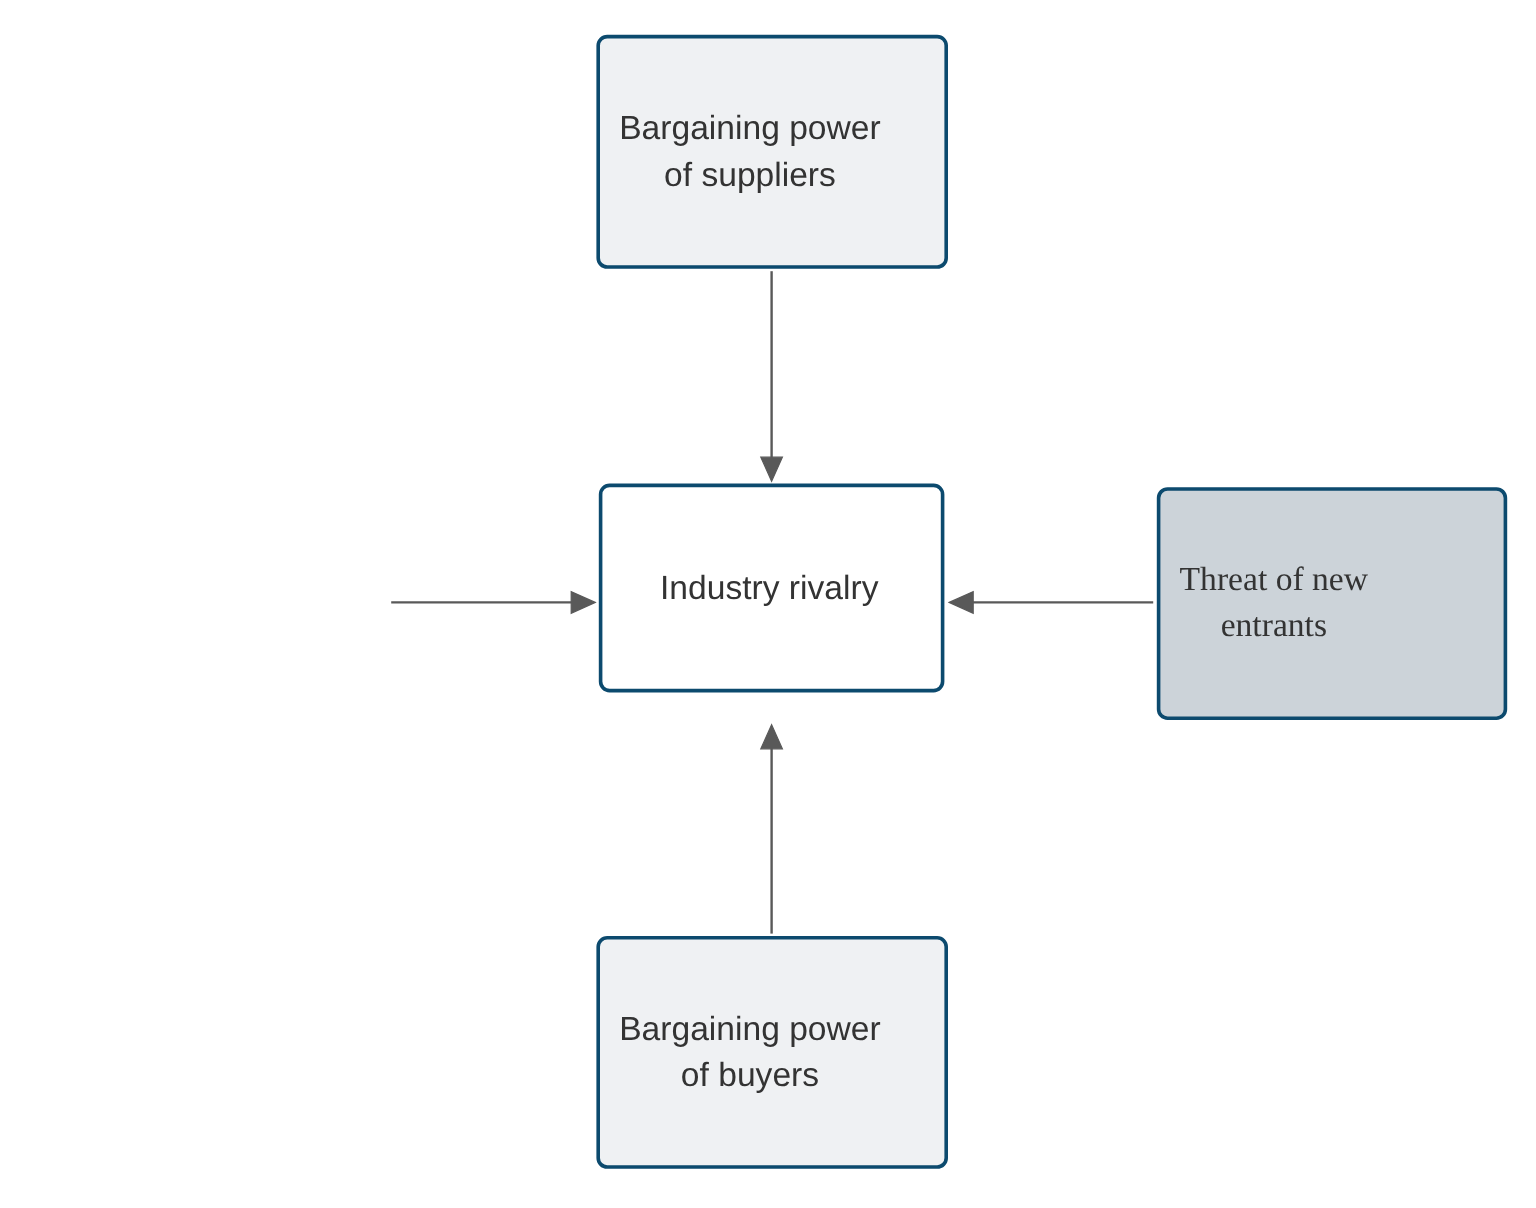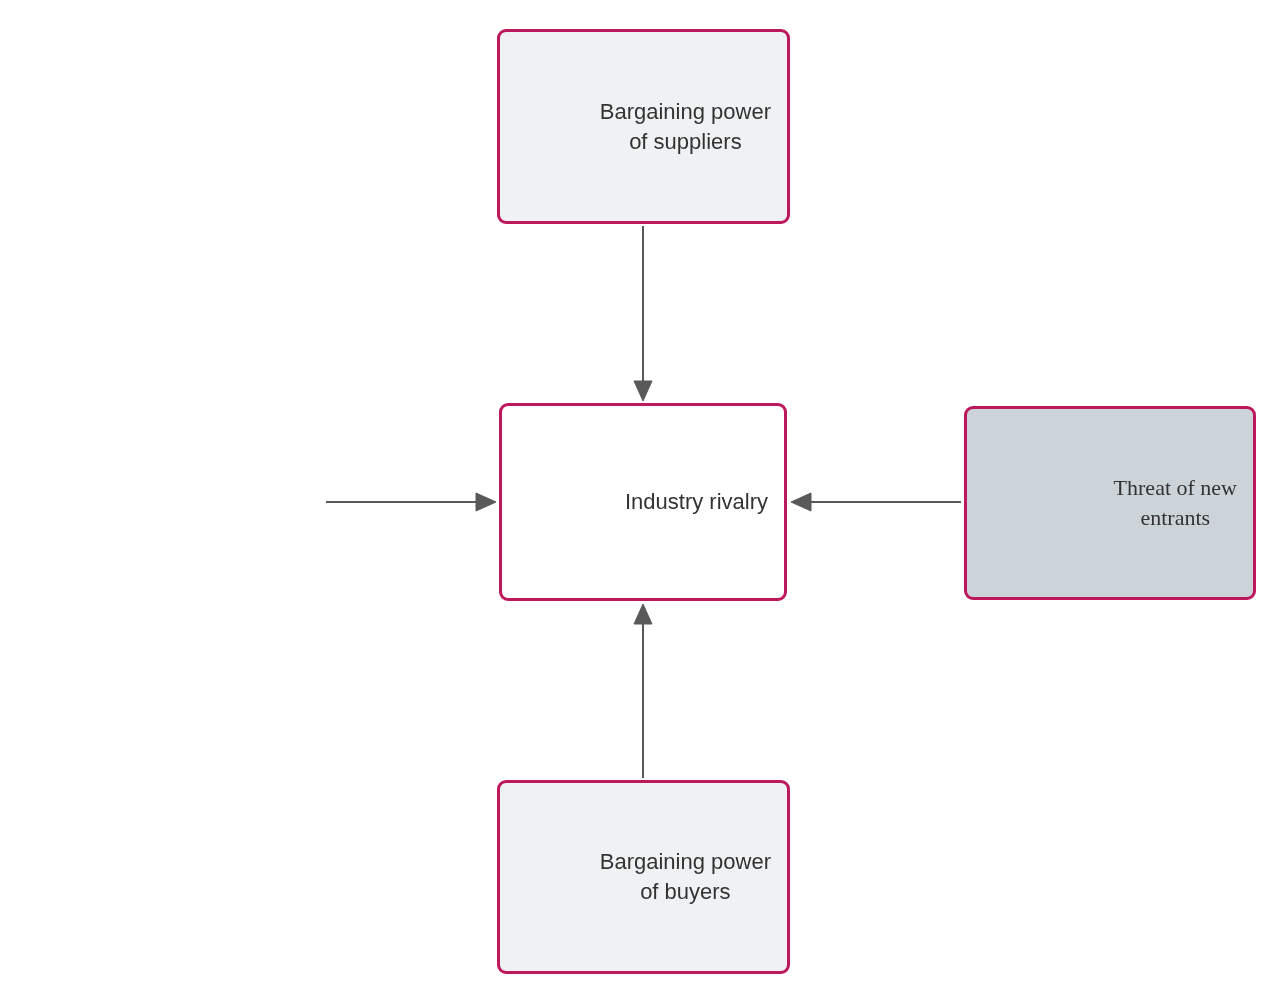--- a/index.html
+++ b/index.html
@@ -16,35 +16,35 @@
     width: 1280px; height: 1007px;
   }
   .connector-layer {
     position: absolute;
     left: 0; top: 0;
     width: 1280px; height: 1007px;
     pointer-events: none;
   }
   .node {
     position: absolute;
-    border: 3px solid #be185d;
+    border: 3px solid #0c4a6e;
     border-radius: 9px;
     display: flex;
     align-items: center;
-    justify-content: flex-end;
+    justify-content: flex-start;
     text-align: center;
-    font-size: 22px;
+    font-size: 28px;
     line-height: 1.36;
     color: #333333;
     white-space: pre-line;
     padding: 10px 16px;
   }
   .node-suppliers   { left: 497px; top: 29px;  width: 293px; height: 195px; }
   .node-substitutes { left: 31px;  top: 406px; width: 293px; height: 194px; }
-  .node-rivalry     { left: 499px; top: 403px; width: 288px; height: 198px; padding-left: 48px; }
+  .node-rivalry     { left: 499px; top: 403px; width: 288px; height: 174px; padding-left: 48px; }
   .node-entrants    { left: 964px; top: 406px; width: 292px; height: 194px; font-family: Liberation Serif, serif; }
   .node-buyers      { left: 497px; top: 780px; width: 293px; height: 194px; }
   .connector-line { stroke-width: 2px; fill: none; }
 </style>
 </head>
 <body>
 
 <div class="canvas">
 
   <svg class="connector-layer" width="1280" height="1007" viewBox="0 0 1280 1007" xmlns="http://www.w3.org/2000/svg">

